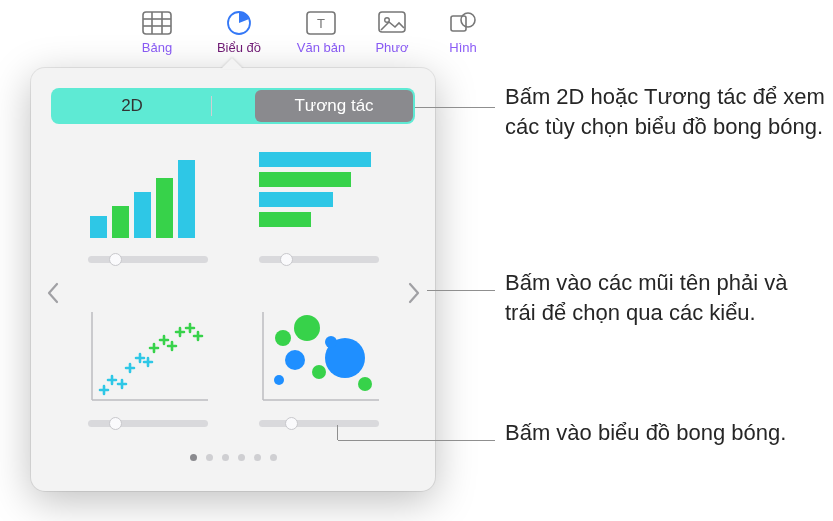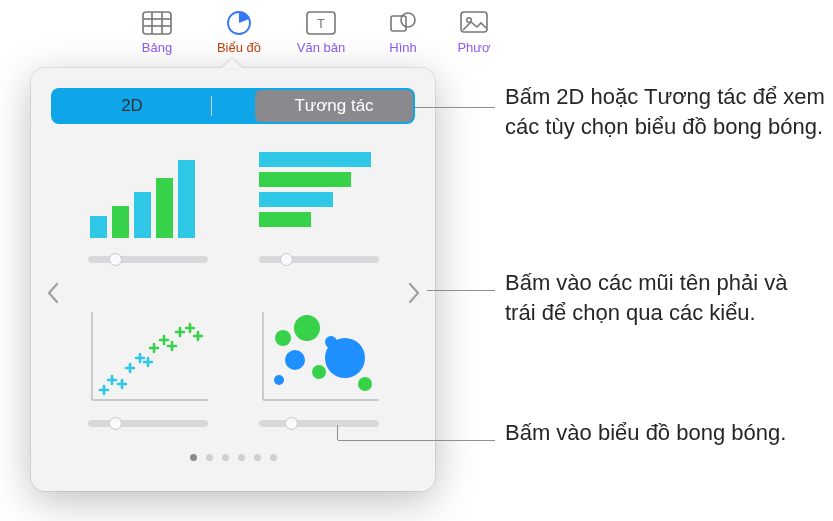--- a/index.html
+++ b/index.html
@@ -23,21 +23,21 @@
       flex-direction: column;
       align-items: center;
       width: 82px;
       color: #555;
       font-size: 14px;
       cursor: pointer;
     }
     .toolbar-item.active { color: #3478f6; }
     .toolbar-icon { height: 30px; display:flex; align-items:center; justify-content:center; }
     .toolbar-label { margin-top: 2px; font-size: 13px; color:#8b5cf6; }
-    .toolbar-item.active .toolbar-label { color:#c2410c; }
+    .toolbar-item.active .toolbar-label { color:#701a75; }
 
     .popover {
       position: absolute;
       top: 68px;
       left: 31px;
       width: 404px;
       height: 423px;
       background: #f3f3f3;
       border-radius: 14px;
       box-shadow: 0 10px 40px rgba(0,0,0,0.25), 0 0 0 1px rgba(0,0,0,0.08);
@@ -47,21 +47,21 @@
       top:-10px; left:190px;
       width:0;height:0;
       border-left:11px solid transparent;
       border-right:11px solid transparent;
       border-bottom:11px solid #f3f3f3;
       filter: drop-shadow(0 -1px 1px rgba(0,0,0,0.12));
     }
     .seg {
       margin: 20px 20px 0 20px;
       display:flex;
-      background:#0ea5e9;
+      background:#5eead4;
       border-radius:8px;
       padding:2px;
       height:36px;
     }
     .seg button {
       flex:1;
       border:none;
       background:transparent;
       font-size:17px;
       color:#333;
@@ -155,38 +155,38 @@
   </div>
   <div class="toolbar-item">
     <div class="toolbar-icon">
       <svg width="30" height="24" viewBox="0 0 30 24">
           <rect x="1" y="1" width="28" height="22" rx="3" fill="none" stroke="#777" stroke-width="1.6"></rect>
           <text x="15" y="17" text-anchor="middle" font-size="13" fill="#777" font-family="sans-serif">T</text>
         </svg>
     </div>
     <div class="toolbar-label">Văn bản</div>
   </div>
-  <div class="toolbar-item">
-    <div class="toolbar-icon">
-      <svg width="28" height="26" viewBox="0 0 28 26">
-          <rect x="2" y="6" width="15" height="15" rx="2" fill="none" stroke="#777" stroke-width="1.6"></rect>
-          <circle cx="19" cy="10" r="7" fill="none" stroke="#777" stroke-width="1.6"></circle>
-        </svg>
-    </div>
-    <div class="toolbar-label">Hình</div>
-  </div>
   <div class="toolbar-item" style="width:60px">
     <div class="toolbar-icon">
       <svg width="28" height="24" viewBox="0 0 28 24">
           <rect x="1" y="1" width="26" height="20" rx="3" fill="none" stroke="#777" stroke-width="1.6"></rect>
           <circle cx="9" cy="9" r="2.3" fill="none" stroke="#777" stroke-width="1.4"></circle>
           <path d="M3 19 L11 11 L17 16 L21 12 L26 17" fill="none" stroke="#777" stroke-width="1.6"></path>
         </svg>
     </div>
     <div class="toolbar-label">Phươ</div>
+  </div>
+  <div class="toolbar-item">
+    <div class="toolbar-icon">
+      <svg width="28" height="26" viewBox="0 0 28 26">
+          <rect x="2" y="6" width="15" height="15" rx="2" fill="none" stroke="#777" stroke-width="1.6"></rect>
+          <circle cx="19" cy="10" r="7" fill="none" stroke="#777" stroke-width="1.6"></circle>
+        </svg>
+    </div>
+    <div class="toolbar-label">Hình</div>
   </div>
 </div>
 
 <div class="popover">
   <div class="popover-tip"></div>
 
   <div class="seg">
     <button>2D</button>
     <div class="divider"></div>
     <button class="active">Tương tác</button>

